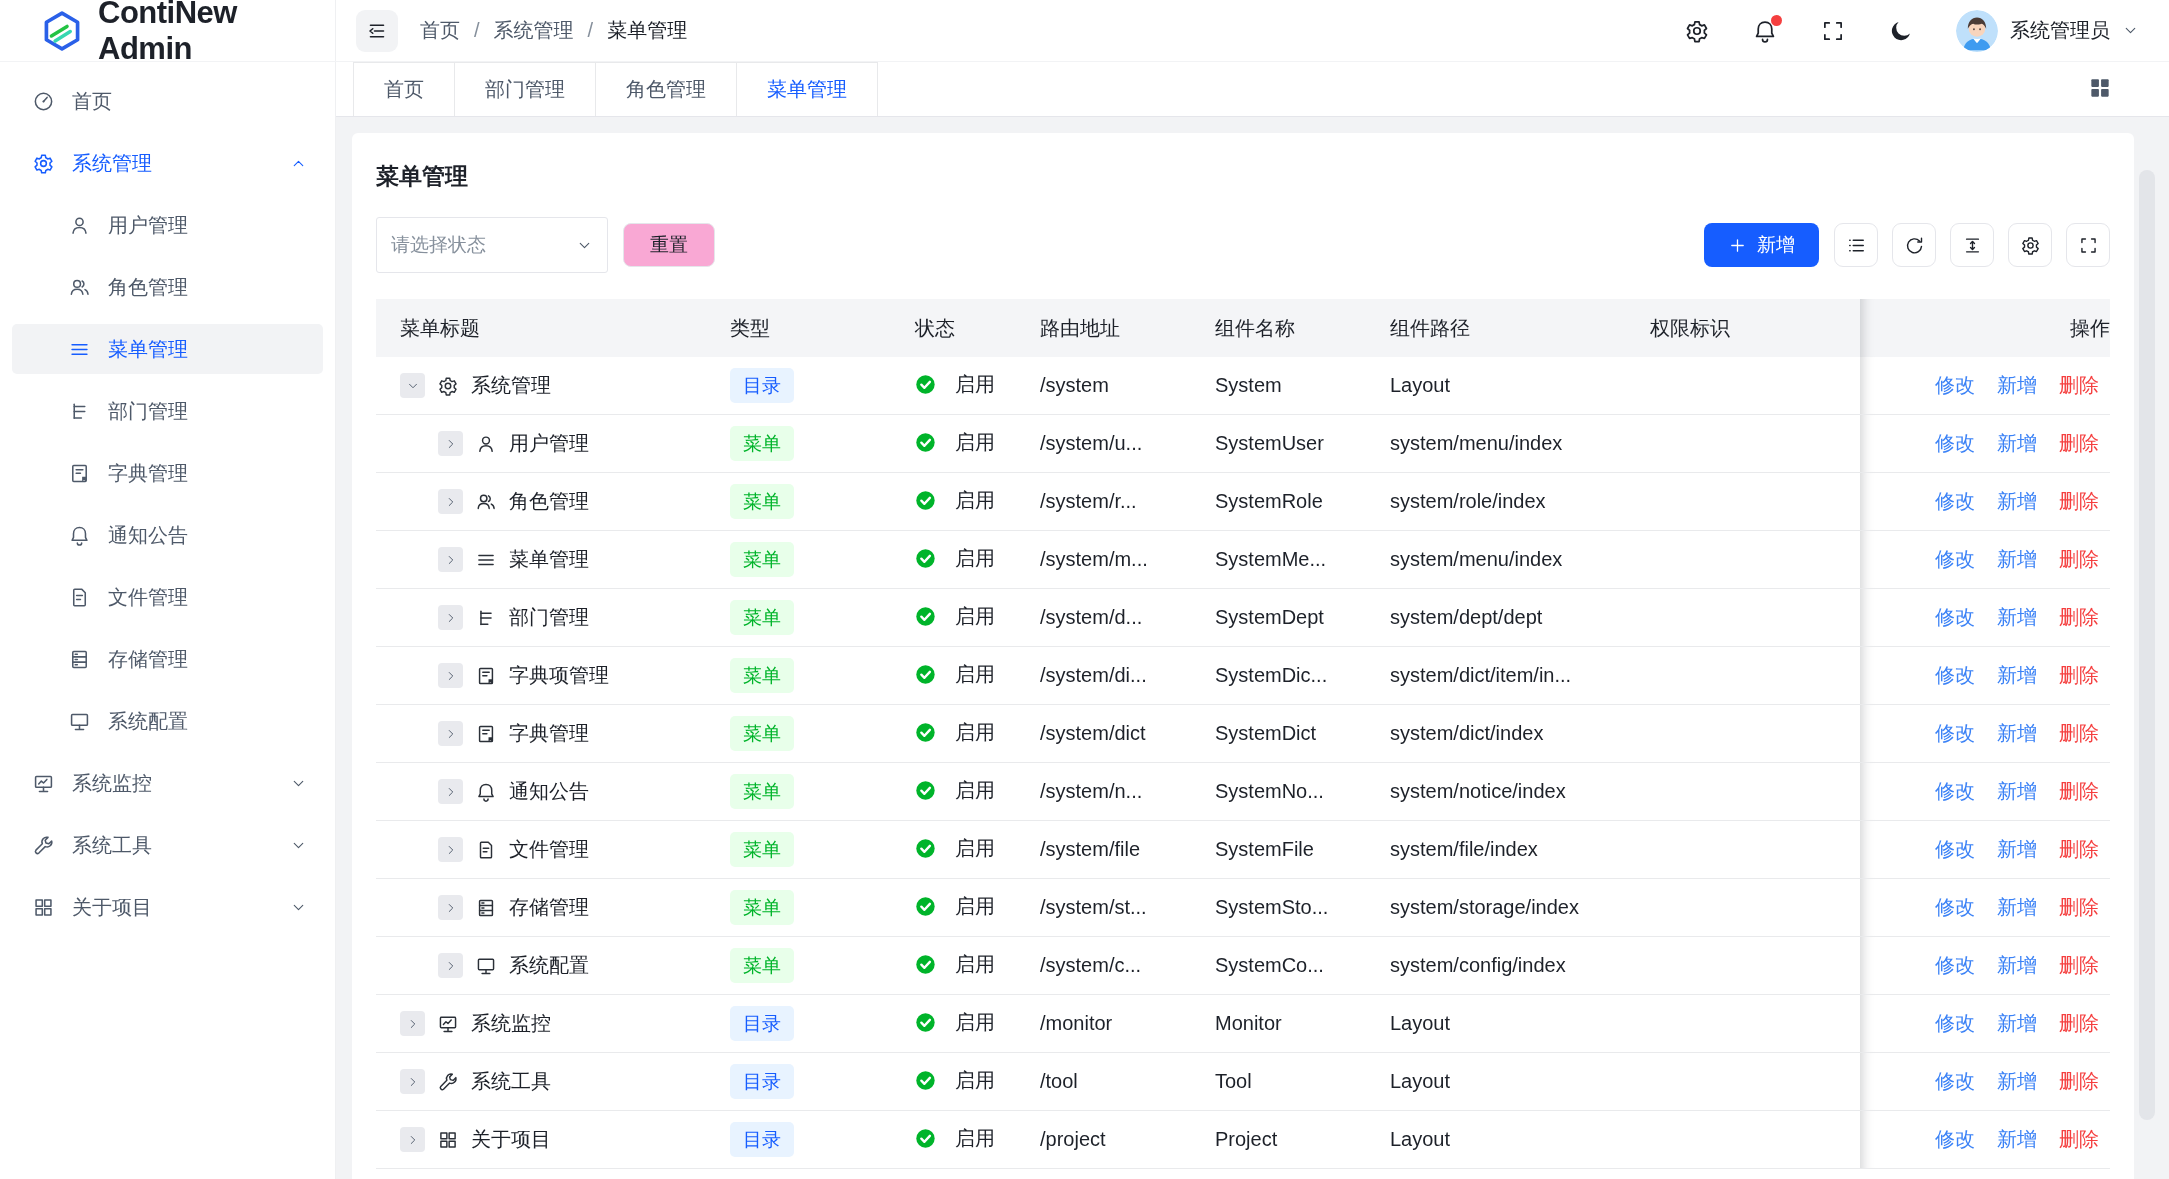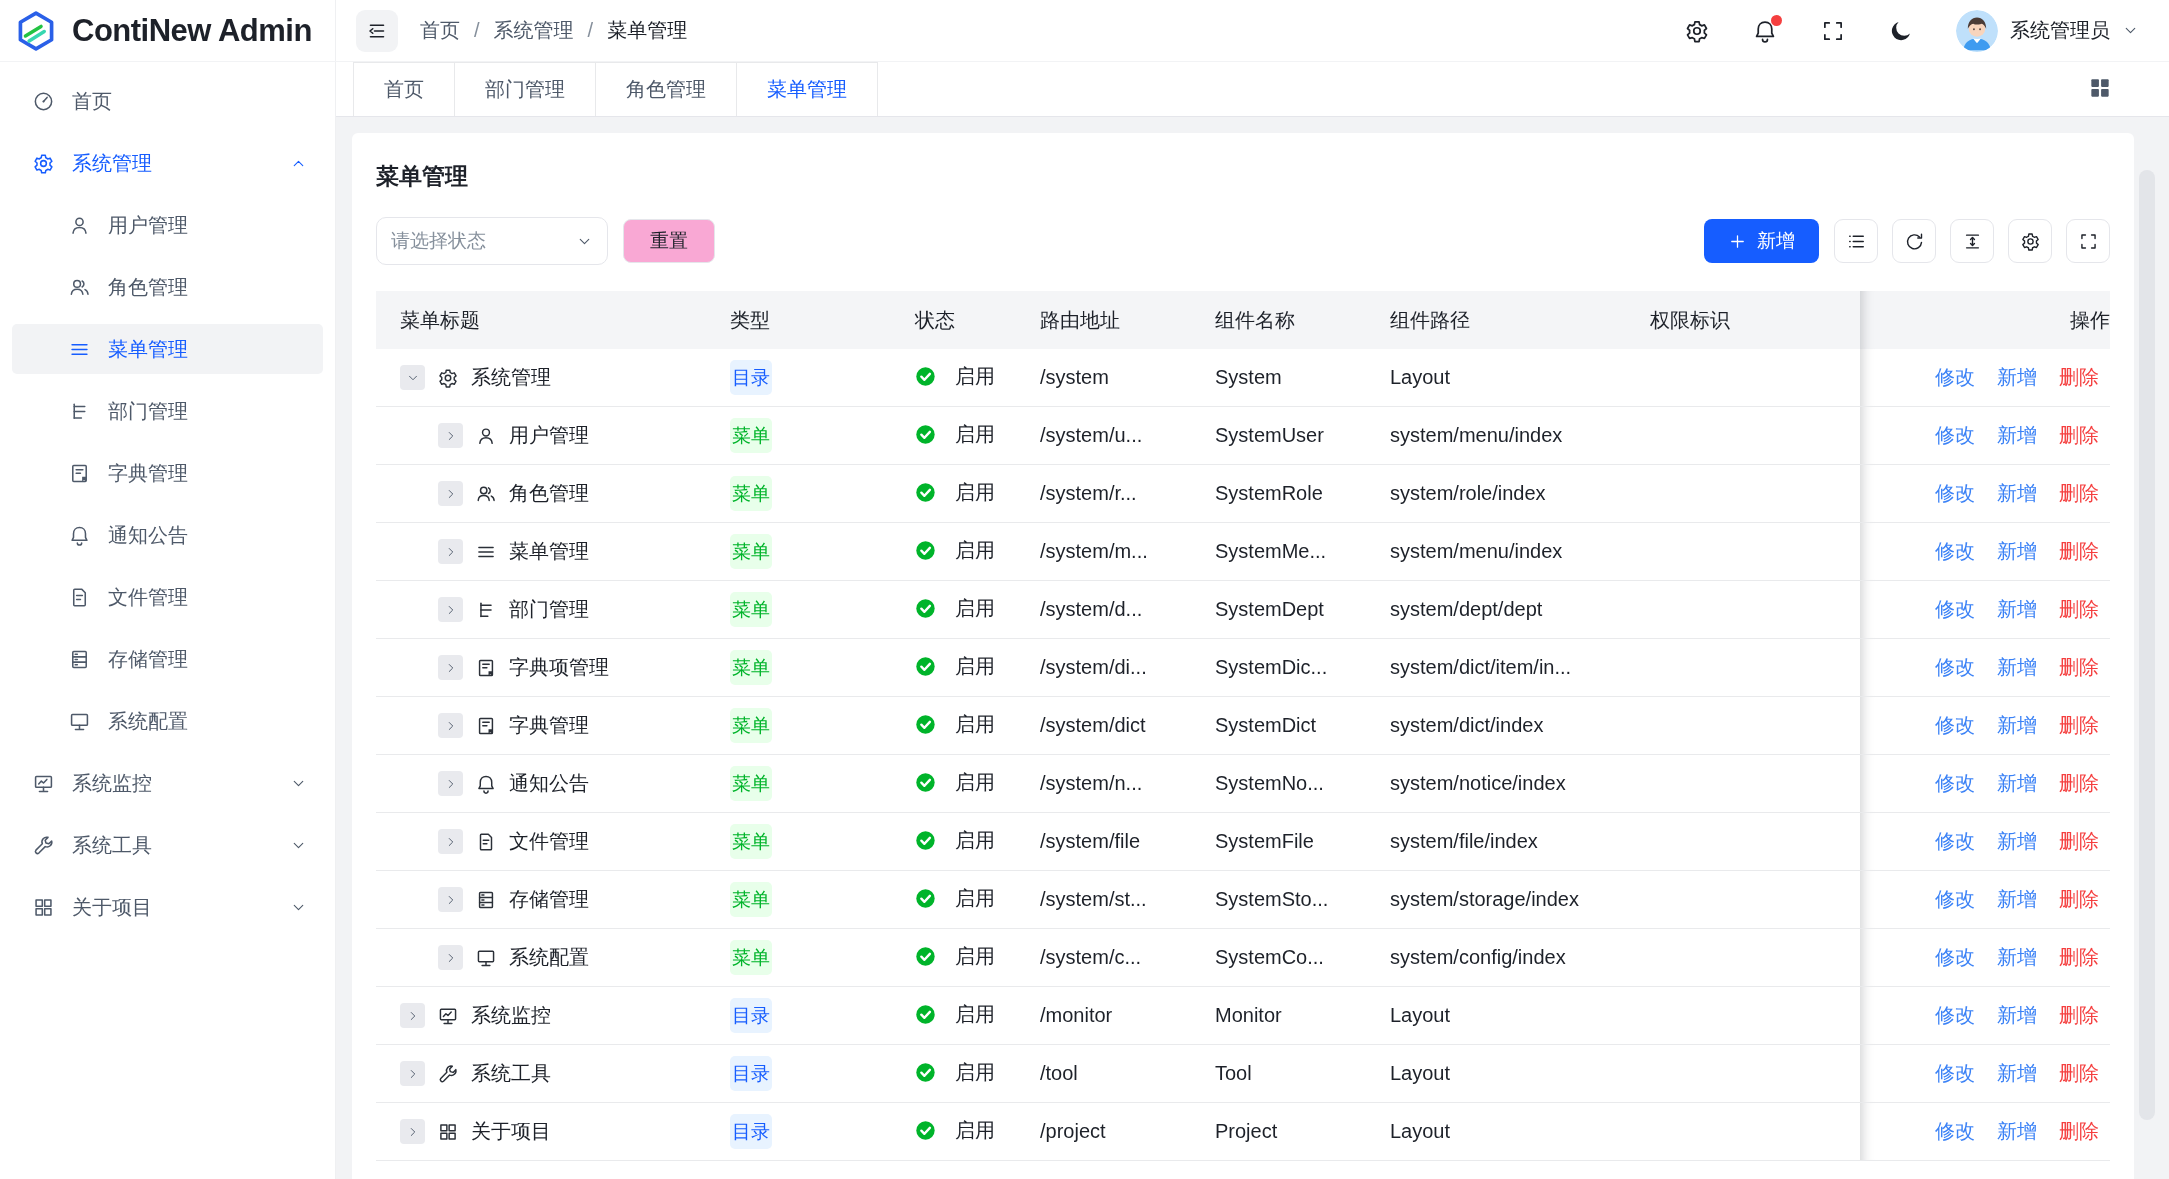--- a/index.html
+++ b/index.html
@@ -2,21 +2,21 @@
 <html><head>
 <meta charset="utf-8">
 <style>
   html,body{margin:0;padding:0;}
   body{font-family:"Liberation Sans","DejaVu Sans",sans-serif;color:#1D2129;background:#F2F3F5;}
   #app{position:relative;width:2169px;height:1179px;overflow:hidden;background:#F2F3F5;}
   svg{display:block;}
 
   
   .hdr{display:flex;height:61px;background:#fff;border-bottom:1px solid #F2F3F5;}
-  .logo-area{width:336px;flex:0 0 336px;display:flex;align-items:center;gap:14px;padding-left:14px;box-sizing:border-box;border-right:1px solid #EFF0F2;}
+  .logo-area{width:336px;flex:0 0 336px;display:flex;align-items:center;gap:14px;padding-left:40px;box-sizing:border-box;border-right:1px solid #EFF0F2;}
   .app-title{font-size:31px;font-weight:700;letter-spacing:-.5px;}
   .hdr-main{flex:1;display:flex;align-items:center;padding:0 30px 0 20px;}
   .fold-btn{width:42px;height:42px;border:none;border-radius:9px;background:#F2F3F5;color:#1D2129;display:flex;align-items:center;justify-content:center;cursor:pointer;}
   .breadcrumb{display:flex;align-items:center;gap:14px;margin-left:22px;font-size:20px;color:#4E5969;}
   .breadcrumb .sep{color:#86909C;}
   .breadcrumb .crumb:last-child{color:#1D2129;}
   .hdr-actions{margin-left:auto;display:flex;align-items:center;gap:42px;}
   .hdr-ic{position:relative;background:none;border:none;padding:0;color:#1D2129;cursor:pointer;}
   .hdr-ic .dot{position:absolute;top:-3px;right:-4px;width:11px;height:11px;border-radius:50%;background:#F53F3F;}
   .user-chip{display:flex;align-items:center;gap:12px;cursor:pointer;}
@@ -43,39 +43,39 @@
 
   
   .content{flex:1;padding:16px 0 0 16px;box-sizing:border-box;}
   .card{width:1782px;box-sizing:border-box;background:#fff;border-radius:6px;padding:24px;min-height:1060px;}
   .page-title{margin:4px 0 26px 0;font-size:23px;line-height:30px;font-weight:700;color:#1D2129;}
 
   .toolbar{display:flex;align-items:center;gap:15px;margin-bottom:26px;}
   .search-input{width:302px;height:44px;box-sizing:border-box;border:1px solid #E5E6EB;border-radius:8px;display:flex;align-items:center;gap:10px;padding:0 14px;background:#fff;color:#4E5969;}
   .search-input input{border:none;outline:none;flex:1;font-size:19px;font-family:inherit;color:#1D2129;background:transparent;min-width:0;}
   .search-input input::placeholder{color:#86909C;}
-  .select{width:232px;height:48px;box-sizing:border-box;border:1px solid #E5E6EB;border-radius:10px;display:flex;align-items:center;padding:0 14px;background:#fff;cursor:pointer;}
+  .select{width:232px;height:56px;box-sizing:border-box;border:1px solid #E5E6EB;border-radius:3px;display:flex;align-items:center;padding:0 14px;background:#fff;cursor:pointer;}
   .select .ph{flex:1;font-size:19px;color:#86909C;}
   .select .sel-caret{color:#4E5969;}
   .btn{height:44px;box-sizing:border-box;border-radius:8px;font-size:19px;font-family:inherit;display:flex;align-items:center;justify-content:center;cursor:pointer;}
   .btn.reset{padding:0 26px;background:#f9a8d4;border:1px solid #E5E6EB;color:#1D2129;}
   .btn.primary{padding:0 24px;background:#165DFF;border:none;color:#fff;gap:10px;}
   .tb-spacer{margin-left:auto;}
   .icon-btn{width:44px;height:44px;box-sizing:border-box;border:1px solid #E5E6EB;border-radius:9px;background:#fff;color:#1D2129;display:flex;align-items:center;justify-content:center;cursor:pointer;}
 
   
   table{width:100%;border-collapse:separate;border-spacing:0;table-layout:fixed;}
   th{height:58px;background:#F4F5F7;font-size:20px;font-weight:500;color:#1D2129;text-align:left;padding:0 0 0 24px;box-sizing:border-box;}
   td{height:58px;border-bottom:1px solid #E9EAEC;font-size:20px;color:#1D2129;padding:0 0 0 24px;box-sizing:border-box;white-space:nowrap;overflow:hidden;}
   th.col-op,td.col-op{text-align:right;padding:0;box-shadow:inset 14px 0 12px -12px rgba(29,33,41,.22);}
   .tree{display:flex;align-items:center;gap:12px;}
   .tree .indent{width:26px;flex:0 0 26px;}
   .expander{width:25px;height:25px;flex:0 0 25px;border:none;border-radius:4px;background:#E9EAEE;color:#4E5969;display:flex;align-items:center;justify-content:center;cursor:pointer;padding:0;}
   .row-icon{color:#2B3038;display:flex;}
-  .badge{display:inline-block;padding:6px 2px;border-radius:5px;font-size:19px;line-height:23px;}
+  .badge{display:inline-block;padding:6px 13px;border-radius:5px;font-size:19px;line-height:23px;}
   .badge.dir{background:#E8F3FF;color:#165DFF;}
   .badge.menu{background:#E8FFEA;color:#00B42A;}
   .status{display:inline-flex;align-items:center;gap:19px;}
   .op-link{text-decoration:none;color:#3b82f6;margin:0 11px;cursor:pointer;}
   .op-link.danger{color:#F53F3F;}
 
   .scroll-thumb{position:absolute;left:2139px;top:170px;width:16px;height:950px;border-radius:8px;background:#E3E5E9;}
 </style>
 </head>
 <body>

